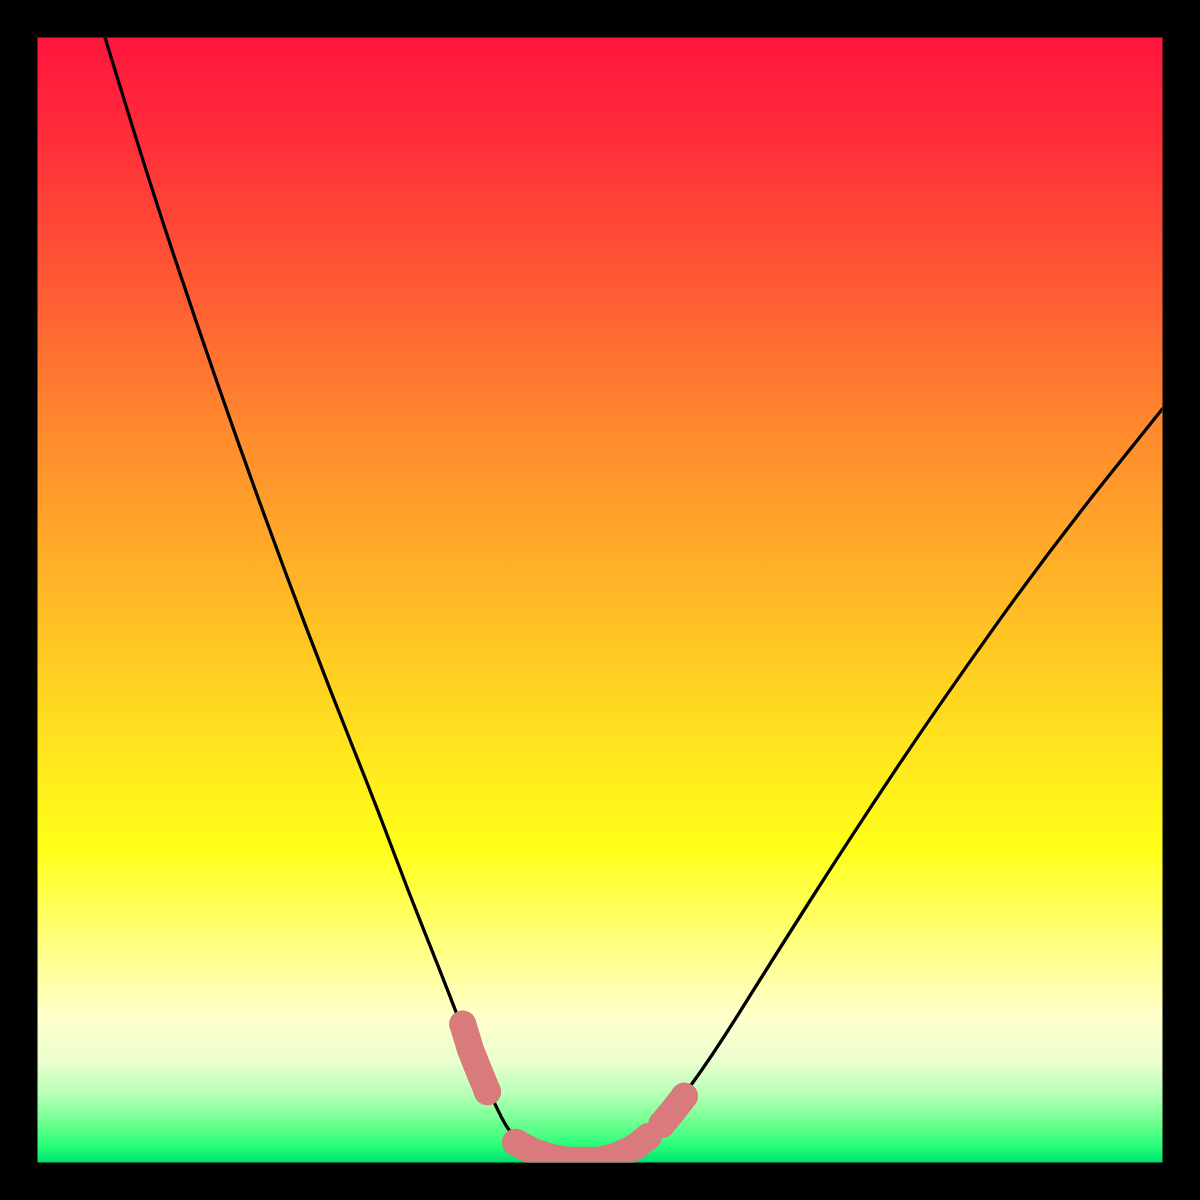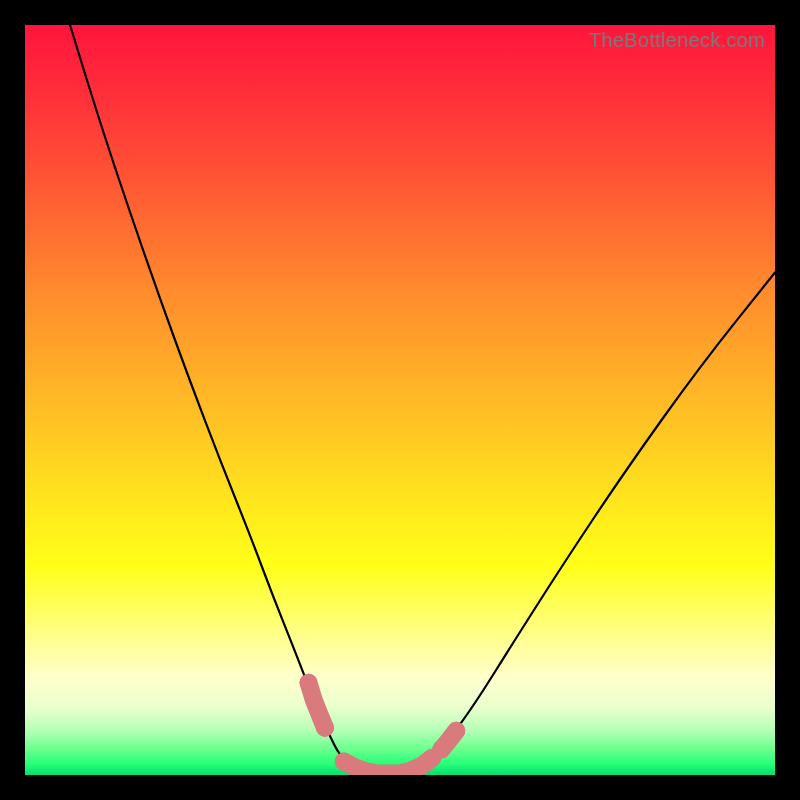--- a/index.html
+++ b/index.html
@@ -49,21 +49,20 @@
     left: 0;
     top: 0;
     width: 750px;
     height: 750px;
   }
 </style>
 </head>
 <body>
 
 <div class="frame">
-  <div class="watermark">TheBottleneck.com</div>
   <svg class="plot" viewBox="0 0 750 750" preserveAspectRatio="none">
     <path id="curve-path" fill="none" stroke="#000" stroke-width="2.2" stroke-linecap="round" stroke-linejoin="round" d="M 45.00 0.00 Q 45.00 0.00 60.00 48.75 Q 75.00 97.50 90.00 142.50 Q 105.00 187.50 120.00 230.63 Q 135.00 273.75 150.00 315.00 Q 165.00 356.25 180.00 395.63 Q 195.00 435.00 210.00 472.50 Q 225.00 510.00 236.25 540.00 Q 247.50 570.00 258.75 598.13 Q 270.00 626.25 279.38 650.63 Q 288.75 675.00 296.25 691.88 Q 303.75 708.75 309.38 720.00 Q 315.00 731.25 322.50 736.88 Q 330.00 742.50 341.25 745.50 Q 352.50 748.50 363.75 748.50 Q 375.00 748.50 386.25 744.38 Q 397.50 740.25 408.75 730.13 Q 420.00 720.00 435.00 699.38 Q 450.00 678.75 468.75 648.75 Q 487.50 618.75 513.75 577.50 Q 540.00 536.25 570.00 491.25 Q 600.00 446.25 637.50 393.75 Q 675.00 341.25 712.50 294.37 T 750.00 247.50"></path>
     <g id="marker-group">
         <path d="M 283.50 657.75 L 288.75 675.00 L 294.75 690.00 L 300.00 702.75" fill="none" stroke="#d97a7d" stroke-width="18" stroke-linecap="round" stroke-linejoin="round"></path>
         <circle cx="283.50" cy="657.75" r="9" fill="#d97a7d"></circle>
         <circle cx="300.00" cy="702.75" r="9" fill="#d97a7d"></circle>
         <path d="M 318.75 736.50 L 330.00 742.50 L 341.25 746.25 L 352.50 748.50 L 363.75 748.50 L 375.00 748.50 L 386.25 745.50 L 397.50 740.25 L 407.25 732.75" fill="none" stroke="#d97a7d" stroke-width="18" stroke-linecap="round" stroke-linejoin="round"></path>
         <circle cx="318.75" cy="736.50" r="9" fill="#d97a7d"></circle>
         <circle cx="407.25" cy="732.75" r="9" fill="#d97a7d"></circle>
         <path d="M 416.25 724.50 L 423.75 715.50 L 431.25 705.75" fill="none" stroke="#d97a7d" stroke-width="18" stroke-linecap="round" stroke-linejoin="round"></path>

